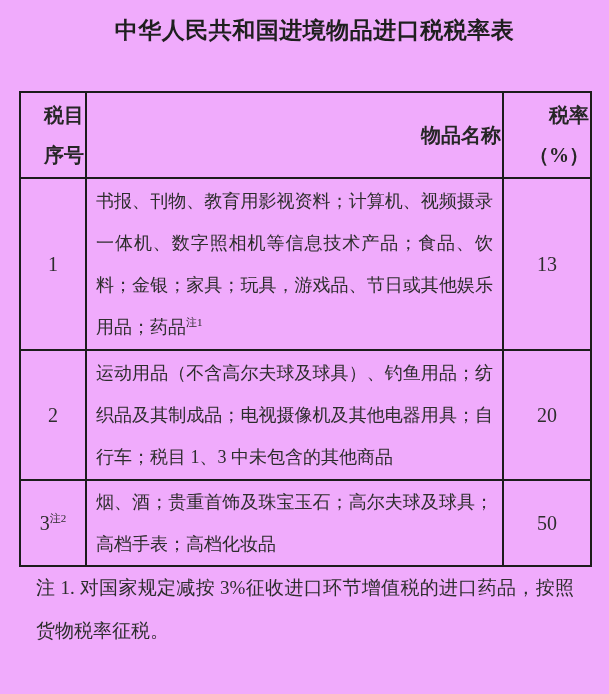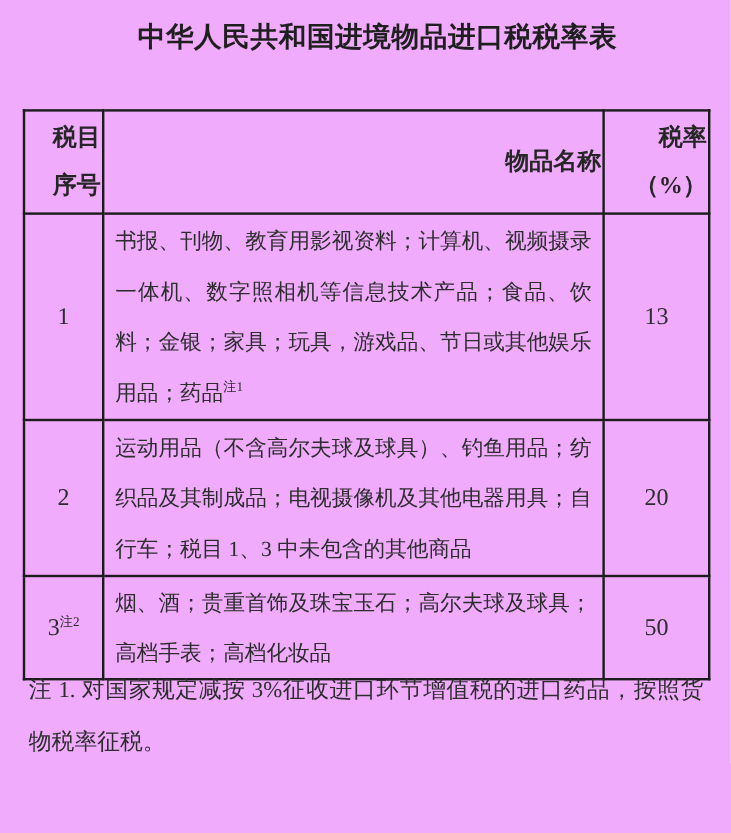--- a/index.html
+++ b/index.html
@@ -79,21 +79,21 @@
   .footnotes {
     position: absolute;
     top: 550px;
     left: 20px;
     width: 570px;
     font-size: 19px;
     line-height: 43px;
     color: #2d2d2d;
   }
   .footnotes p {
-    margin: 4px;
+    margin: 16px;
     text-align: justify;
     text-justify: inter-ideograph;
   }
   .footnotes p.note-2 {
     padding-left: 28px;
   }
 </style>
 </head>
 <body>
 

